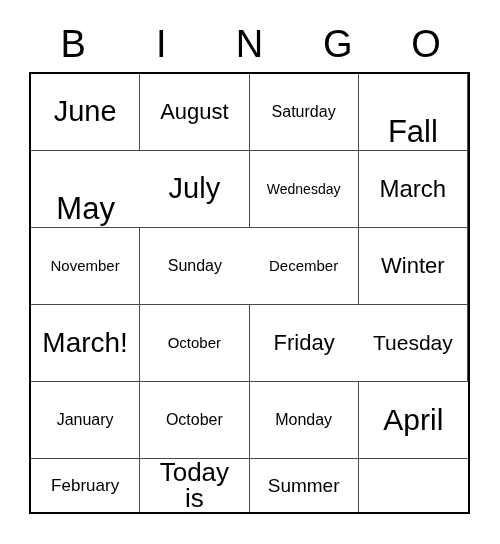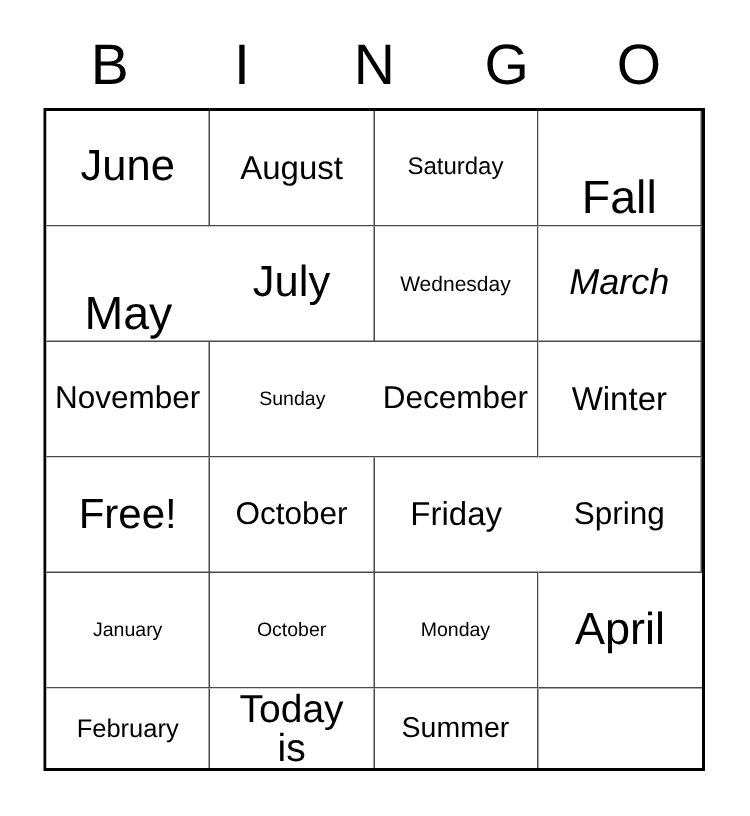--- a/index.html
+++ b/index.html
@@ -82,28 +82,28 @@
     display: block;
     width: 100%;
     line-height: 1.02;
     font-weight: 400;
     color: #000000;
     white-space: pre-line;
   }
 
   
   .fs-14 { font-size: 14px; }
-  .fs-15 { font-size: 21px; text-align: center; }
+  .fs-15 { font-size: 15px; text-align: center; }
   .fs-16 { font-size: 16px; }
   .fs-17 { font-size: 17px; }
   .fs-19 { font-size: 19px; }
-  .fs-20 { font-size: 13px; }
+  .fs-20 { font-size: 16px; }
   .fs-21 { font-size: 21px; }
   .fs-22 { font-size: 22px; }
-  .fs-24 { font-size: 24px; font-style: italic; }
+  .fs-24 { font-size: 24px; }
   .fs-26 { font-size: 26px; }
   .fs-27 { font-size: 28px; }
   .fs-28 { font-size: 29px; }
   .fs-29 { font-size: 30px; }
   .fs-30 { font-size: 31px; margin-top: 40px; }
 </style>
 </head>
 <body>
 
 <div id="bingo-card">
@@ -150,31 +150,31 @@
         <span class="cell-text fs-20">Sunday</span>
       </div>
 
     <div class="cell">
         <span class="cell-text fs-15">December</span>
       </div>
     <div class="cell">
         <span class="cell-text fs-22">Winter</span>
       </div>
     <div class="cell">
-        <span class="cell-text fs-27">Free!</span>
+        <span class="cell-text fs-27">March!</span>
       </div>
     <div class="cell">
         <span class="cell-text fs-15">October</span>
       </div>
     <div class="cell">
         <span class="cell-text fs-22">Friday</span>
       </div>
 
     <div class="cell">
-        <span class="cell-text fs-21">Spring</span>
+        <span class="cell-text fs-21">Tuesday</span>
       </div>
     <div class="cell">
         <span class="cell-text fs-20">January</span>
       </div>
     <div class="cell">
         <span class="cell-text fs-20">October</span>
       </div>
     <div class="cell">
         <span class="cell-text fs-20">Monday</span>
       </div>

